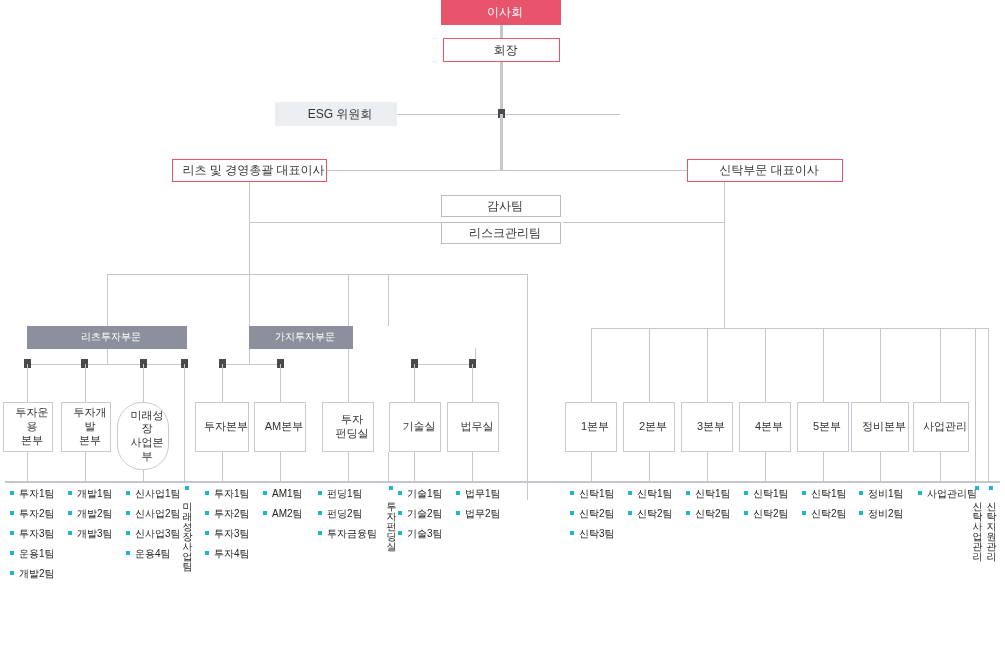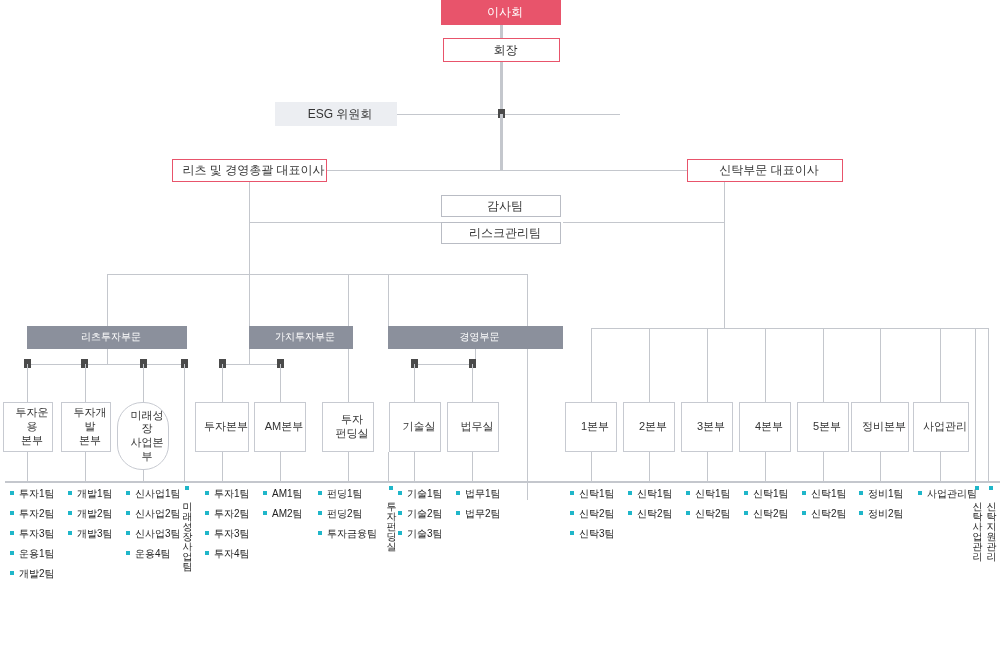--- a/index.html
+++ b/index.html
@@ -187,21 +187,20 @@
   <div class="node n-comm" style="left:263px;top:102px;width:122px;height:24px;margin-left:12px;">ESG 위원회</div>
 
   <div class="node n-pink" style="left:172px;top:159px;width:155px;height:23px;">리츠 및 경영총괄 대표이사</div>
   <div class="node n-pink" style="left:647px;top:159px;width:156px;height:23px;margin-left:40px;">신탁부문 대표이사</div>
 
   <div class="node n-gray" style="left:441px;top:195px;width:120px;height:22px;">감사팀</div>
   <div class="node n-gray" style="left:441px;top:222px;width:120px;height:22px;">리스크관리팀</div>
 
   <div class="node n-div" style="left:27px;top:326px;width:160px;height:23px;">리츠투자부문</div>
   <div class="node n-div" style="left:207px;top:326px;width:104px;height:23px;margin-left:42px;">가치투자부문</div>
-  <div class="node n-div" style="left:388px;top:326px;width:175px;height:23px;">경영부문</div>
 
   <div class="node n-dept" style="left:3px;top:402px;width:50px;height:50px;">투자운용
 본부</div>
   <div class="node n-dept" style="left:61px;top:402px;width:50px;height:50px;">투자개발
 본부</div>
   <div class="node n-dept" style="left:117px;top:402px;width:52px;height:68px;border-radius:25px;">미래성장
 사업본부</div>
 
   <div class="node n-dept" style="left:195px;top:402px;width:54px;height:50px;">투자본부</div>
   <div class="node n-dept" style="left:254px;top:402px;width:52px;height:50px;">AM본부</div>

